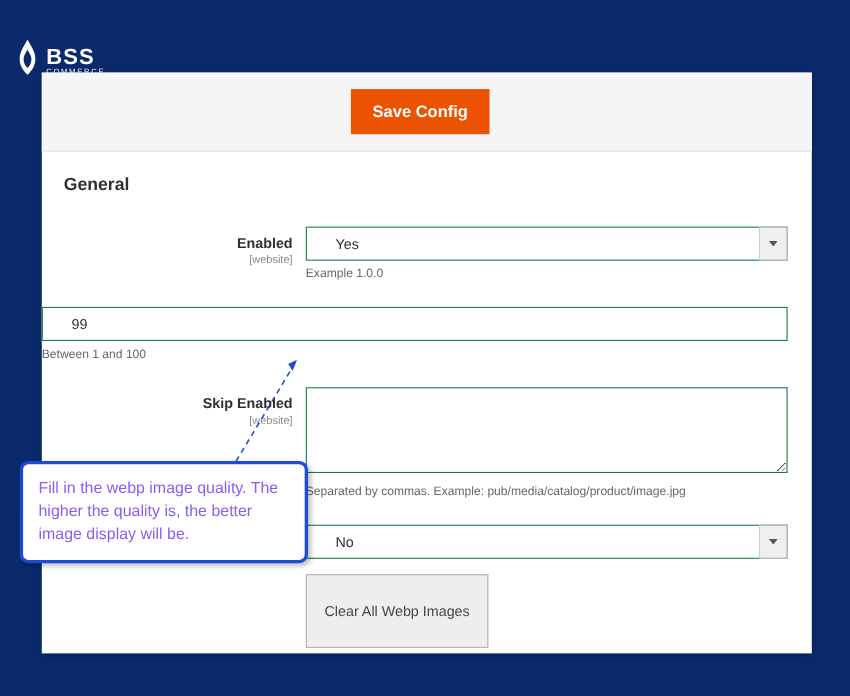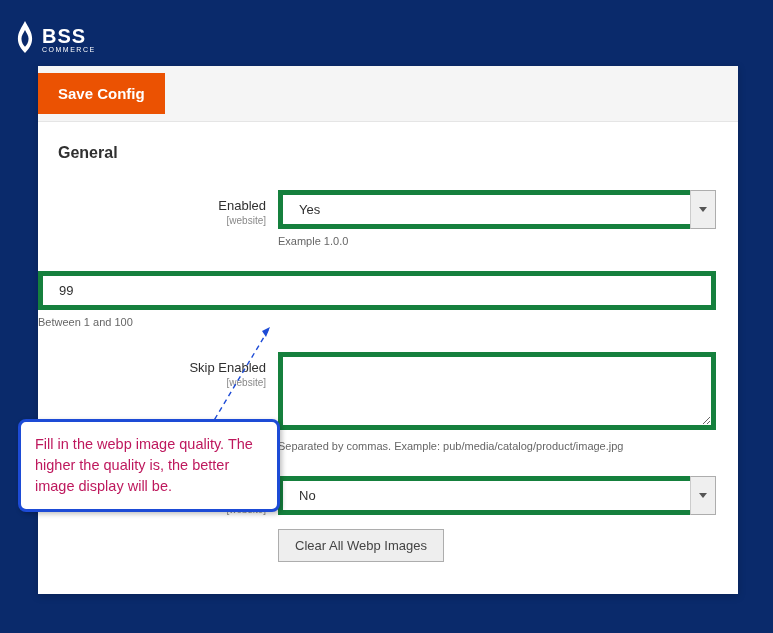--- a/index.html
+++ b/index.html
@@ -6,45 +6,45 @@
   body {
     font-family: 'Helvetica Neue', Arial, sans-serif;
     background: #0a2a6b;
     width: 773px;
     height: 633px;
     overflow: hidden;
     position: relative;
   }
   .logo {
     position: absolute;
-    top: 21px;
+    top: 36px;
     left: 14px;
     color: #fff;
     display: flex;
     align-items: center;
     gap: 6px;
   }
   .logo-icon svg { width: 22px; height: 32px; }
   .logo-text { font-weight: 700; font-size: 20px; letter-spacing: 1px; }
   .logo-sub { font-size: 7px; letter-spacing: 1.5px; margin-top: -2px; }
   .panel {
     position: absolute;
     top: 66px;
     left: 38px;
     width: 700px;
     height: 528px;
     background: #fff;
     box-shadow: 0 2px 8px rgba(0,0,0,.2);
   }
   .topbar {
-    height: 56px;
+    height: 72px;
     background: #f5f5f5;
     border-bottom: 1px solid #e5e5e5;
     display: flex;
-    justify-content: flex-start;
+    justify-content: center;
     align-items: center;
     padding-right: 12px;
   }
   .save-btn {
     background: #eb5202;
     color: #fff;
     border: none;
     padding: 12px 20px;
     font-size: 15px;
     font-weight: 600;
@@ -62,39 +62,39 @@
     margin-bottom: 24px;
   }
   .label-col {
     width: 240px;
     text-align: right;
     padding-right: 12px;
     padding-top: 6px;
   }
   .label-main {
     font-size: 13px;
-    font-weight: 400;
+    font-weight: 700;
     color: #303030;
   }
   .label-scope {
     font-size: 10px;
     color: #888;
     display: block;
     margin-top: 1px;
   }
   .input-col { flex: 1; }
   .select-wrap {
     position: relative;
     display: flex;
   }
   .select-wrap select, .text-input, .textarea {
     width: 100%;
-    border: 5px solid #15803d;
+    border: 1px solid #15803d;
     font-size: 13px;
-    padding: 7px 16px;
+    padding: 7px 26px;
     background: #fff;
     color: #303030;
     font-family: inherit;
   }
   .select-wrap select {
     appearance: none;
     -webkit-appearance: none;
     padding-right: 30px;
   }
   .select-caret {
@@ -114,33 +114,33 @@
   .hint {
     font-size: 11px;
     color: #666;
     margin-top: 6px;
   }
   .clear-btn {
     background: #eee;
     border: 1px solid #adadad;
     color: #444;
     font-size: 13px;
-    padding: 8px 16px;
+    padding: 25px 16px;
     cursor: pointer;
   }
   .callout {
     position: absolute;
     left: 18px;
     top: 419px;
     width: 262px;
     background: #fff;
     border: 3px solid #1d4bd6;
     border-radius: 8px;
     padding: 12px 14px;
-    color: #be185d;
+    color: #8b5cf6;
     font-size: 14.5px;
     line-height: 1.45;
     box-shadow: 2px 2px 5px rgba(0,0,0,.25);
     z-index: 10;
   }
   .arrow-line {
     position: absolute;
     left: 206px;
     top: 323px;
     z-index: 9;

